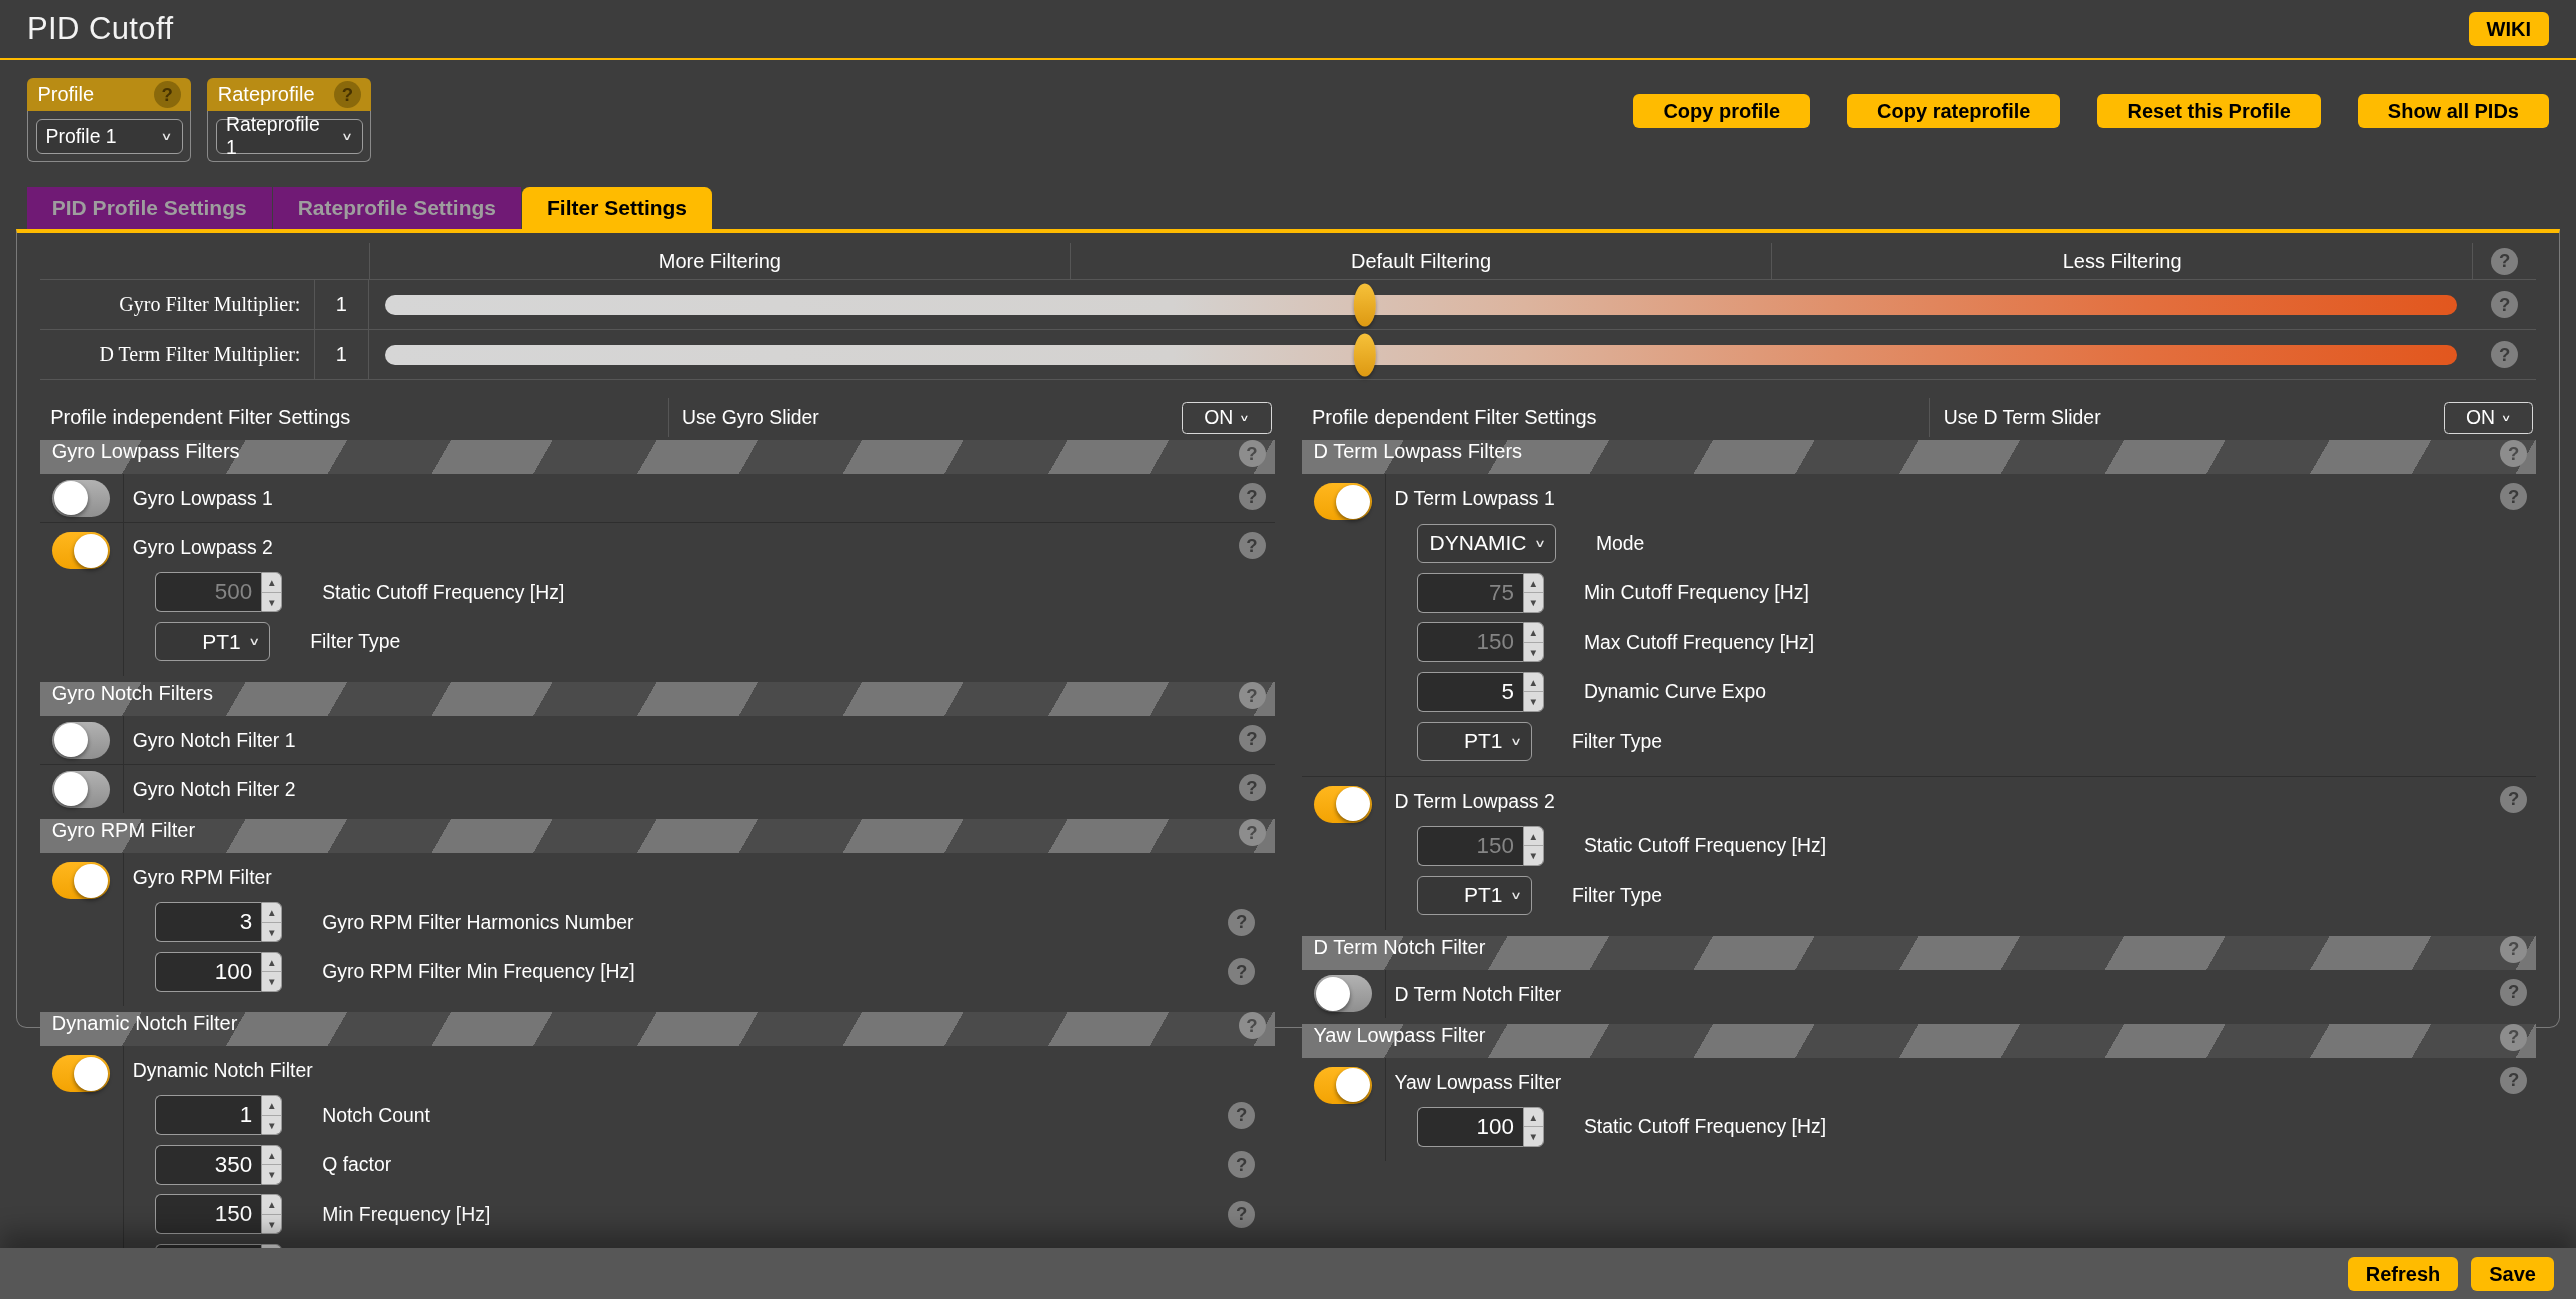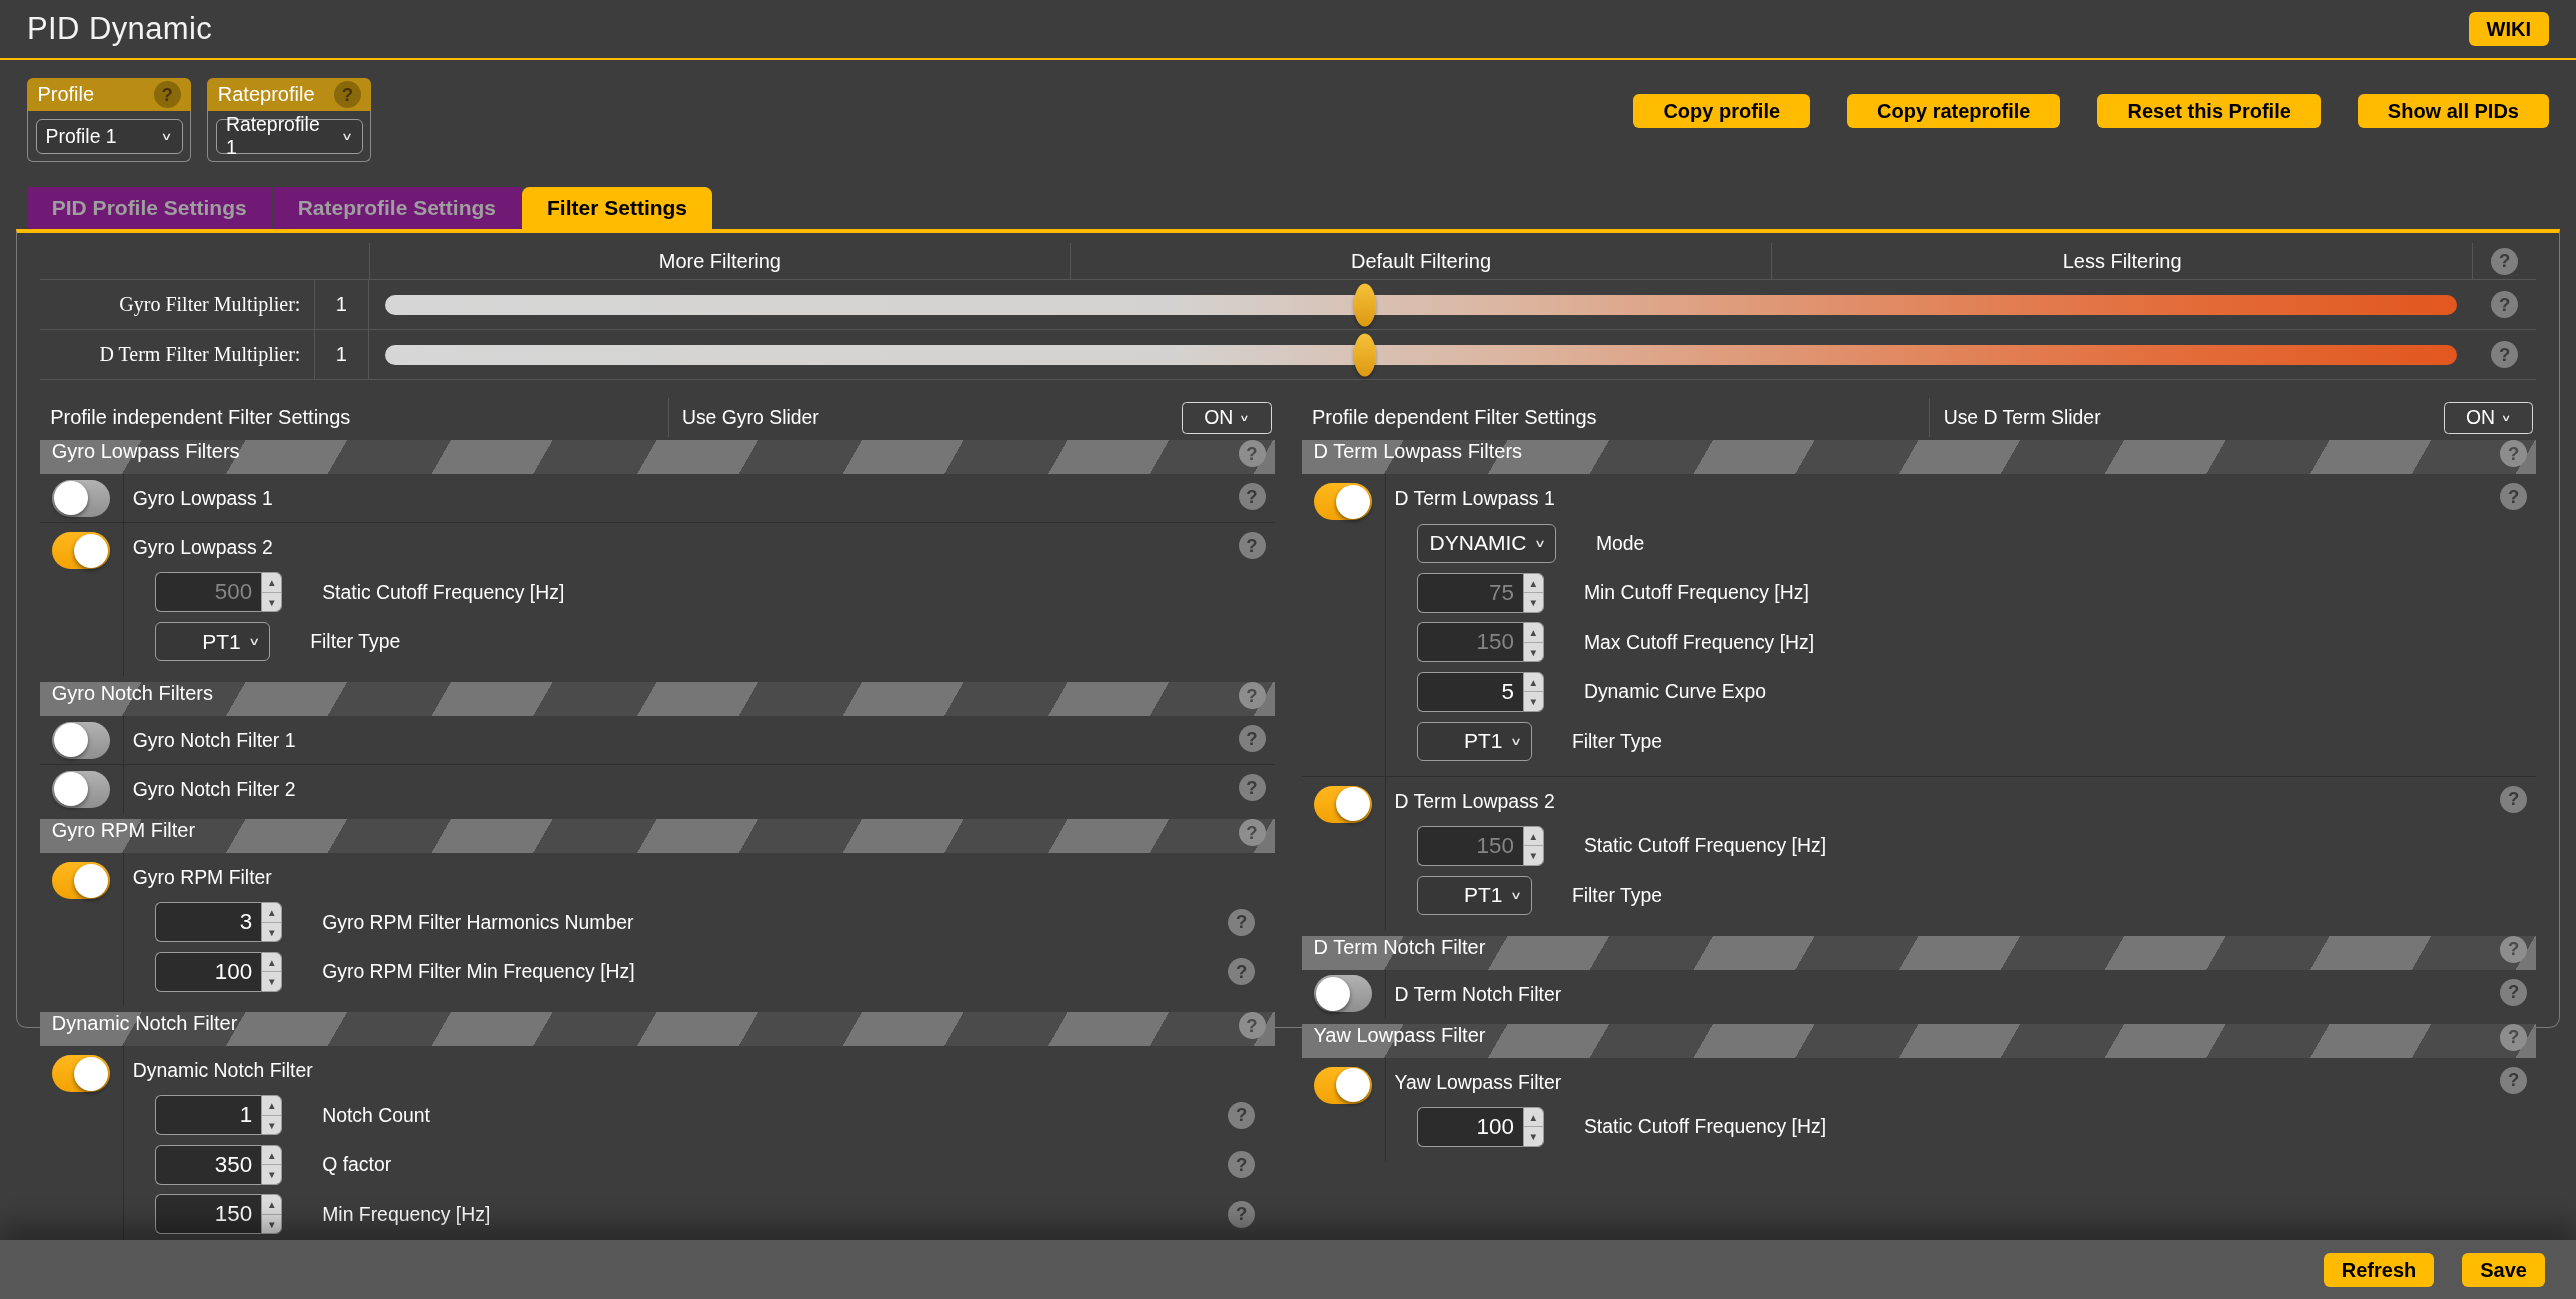--- a/index.html
+++ b/index.html
@@ -102,31 +102,31 @@
   .field-label{margin-left:12px;font-size:19.4px;white-space:nowrap;}
 
   .toggle{width:58px;height:37px;border-radius:19.4px;position:relative;cursor:pointer;
           background:linear-gradient(180deg,#b2b2b2,#8f8f8f);}
   .toggle.on{background:linear-gradient(180deg,#ffb71e,#f3a303);}
   .toggle .knob{position:absolute;top:1.5px;left:2.2px;width:34px;height:34px;border-radius:50%;
                 background:#fff;box-shadow:0 2.2px 4.5px rgba(0,0,0,.45);}
   .toggle.on .knob{left:auto;right:2.2px;}
 
   
-  .footer{position:absolute;left:0;right:0;bottom:0;height:60px;background:#575757;
-          display:flex;align-items:center;justify-content:flex-end;gap:28px;padding-right:31px;
+  .footer{position:absolute;left:0;right:0;bottom:0;height:52px;background:#575757;
+          display:flex;align-items:center;justify-content:flex-end;gap:13px;padding-right:22px;
           box-shadow:0 -16.4px 25px rgba(0,0,0,.3);}
 </style>
 </head>
 <body>
 
 <div class="app">
 
   <div class="top-header">
-    <div class="page-title">PID Dynamic</div>
+    <div class="page-title">PID Cutoff</div>
     <button class="btn-yellow">WIKI</button>
   </div>
 
   <div class="selector-row">
     <div class="profile-box">
       <div class="pb-head">
         <span class="pb-label">Profile</span>
         <span class="help amber">?</span>
       </div>
       <div class="pb-body">

